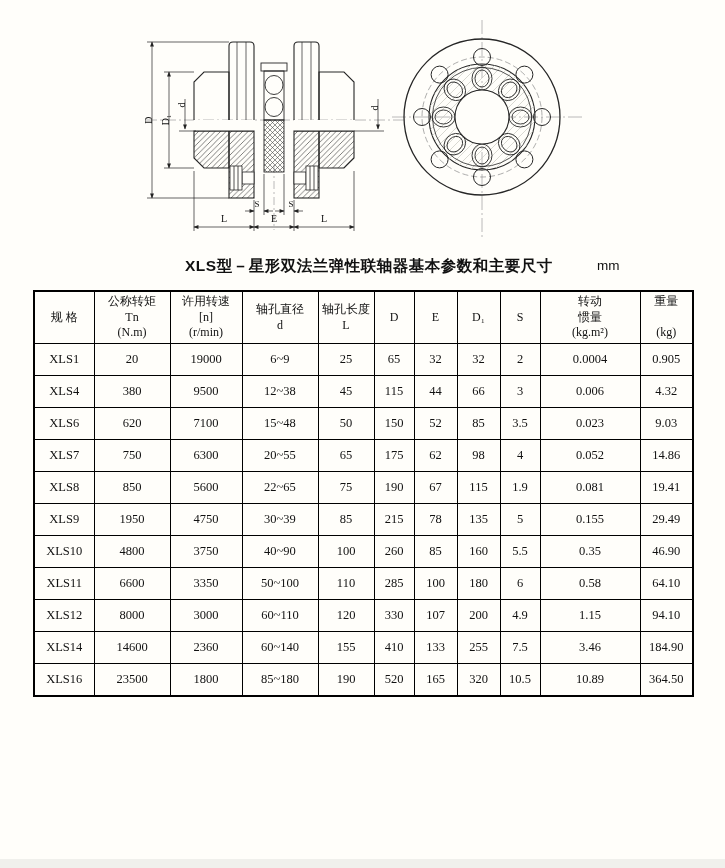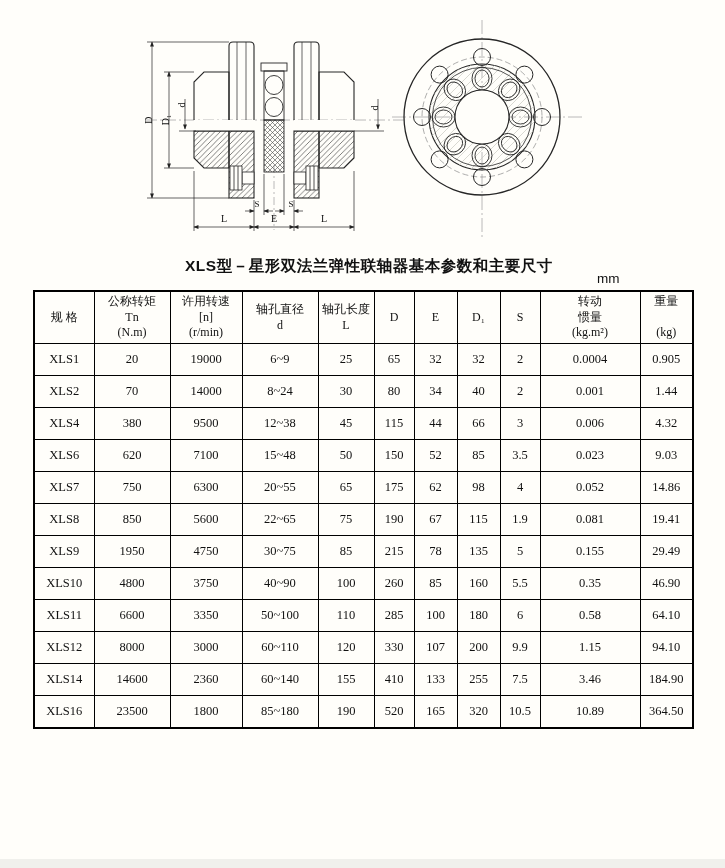--- a/index.html
+++ b/index.html
@@ -5,21 +5,21 @@
   html,body{margin:0;padding:0;background:#fffefa;}
   #page{position:relative;width:725px;height:868px;background:#fffefa;overflow:hidden;
         font-family:"Liberation Serif","DejaVu Serif",serif;color:#111;}
   
   #drawing{position:absolute;left:0;top:0;width:725px;height:252px;}
   
   #title-row{position:absolute;left:0;top:254px;width:725px;height:26px;margin-left:12px;}
   #doc-title{position:absolute;left:173px;top:2px;margin:0;
              font-family:"Liberation Sans","DejaVu Sans",sans-serif;
              font-size:15.5px;font-weight:bold;letter-spacing:0.5px;}
-  #unit-label{position:absolute;left:585px;top:17px;
+  #unit-label{position:absolute;left:585px;top:4px;
               font-family:"Liberation Sans","DejaVu Sans",sans-serif;
               font-size:13.5px;}
   
   #spec-table{position:absolute;left:33px;top:290px;width:659px;
               border-collapse:collapse;table-layout:fixed;
               border:2px solid #000;}
   #spec-table th,#spec-table td{border:1px solid #000;text-align:center;
               vertical-align:middle;padding:0 1px;overflow:hidden;}
   #spec-table th{font-weight:normal;font-size:12px;line-height:1.3;
               white-space:pre-line;height:51px;}
@@ -246,33 +246,20 @@
           <td>6~9</td>
           <td>25</td>
           <td>65</td>
           <td>32</td>
           <td>32</td>
           <td>2</td>
           <td>0.0004</td>
           <td>0.905</td>
         </tr>
         <tr>
-          <td>XLS2</td>
-          <td>70</td>
-          <td>14000</td>
-          <td>8~24</td>
-          <td>30</td>
-          <td>80</td>
-          <td>34</td>
-          <td>40</td>
-          <td>2</td>
-          <td>0.001</td>
-          <td>1.44</td>
-        </tr>
-        <tr>
           <td>XLS4</td>
           <td>380</td>
           <td>9500</td>
           <td>12~38</td>
           <td>45</td>
           <td>115</td>
           <td>44</td>
           <td>66</td>
           <td>3</td>
           <td>0.006</td>
@@ -314,21 +301,21 @@
           <td>67</td>
           <td>115</td>
           <td>1.9</td>
           <td>0.081</td>
           <td>19.41</td>
         </tr>
         <tr>
           <td>XLS9</td>
           <td>1950</td>
           <td>4750</td>
-          <td>30~75</td>
+          <td>30~39</td>
           <td>85</td>
           <td>215</td>
           <td>78</td>
           <td>135</td>
           <td>5</td>
           <td>0.155</td>
           <td>29.49</td>
         </tr>
         <tr>
           <td>XLS10</td>
@@ -358,21 +345,21 @@
         </tr>
         <tr>
           <td>XLS12</td>
           <td>8000</td>
           <td>3000</td>
           <td>60~110</td>
           <td>120</td>
           <td>330</td>
           <td>107</td>
           <td>200</td>
-          <td>9.9</td>
+          <td>4.9</td>
           <td>1.15</td>
           <td>94.10</td>
         </tr>
         <tr>
           <td>XLS14</td>
           <td>14600</td>
           <td>2360</td>
           <td>60~140</td>
           <td>155</td>
           <td>410</td>

